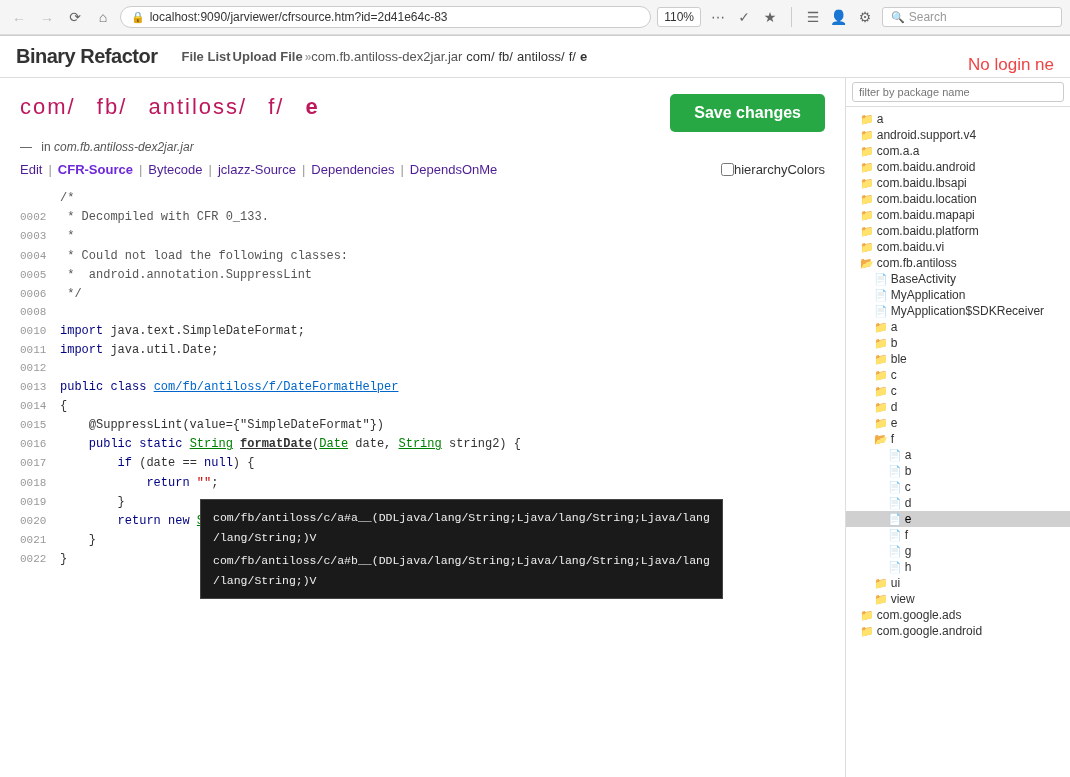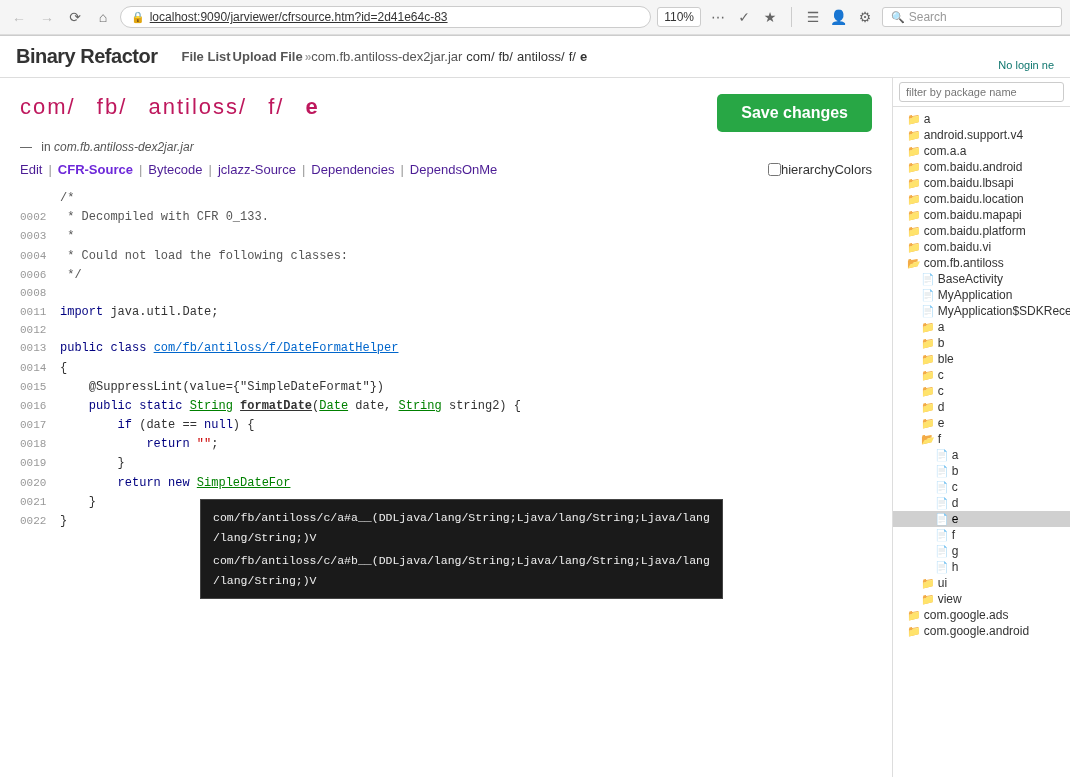--- a/index.html
+++ b/index.html
@@ -29,21 +29,21 @@
       flex: 1;
       display: flex; align-items: center;
       background: white;
       border: 1px solid #ccc;
       border-radius: 20px;
       padding: 3px 10px;
       font-size: 12px;
       color: #333;
     }
     .address-bar .lock-icon { color: #666; margin-right: 5px; font-size: 11px; }
-    .address-text { flex: 1; text-decoration: underline; }
+    .address-text { flex: 1; }
     .zoom-indicator {
       background: white;
       border: 1px solid #ccc;
       border-radius: 3px;
       padding: 2px 6px;
       font-size: 12px;
       color: #333;
     }
     .browser-actions {
       display: flex; gap: 4px; align-items: center;
@@ -106,22 +106,22 @@
     .breadcrumb-path {
       display: flex;
       align-items: center;
       gap: 4px;
       font-size: 13px;
       color: #555;
     }
     .breadcrumb-path span { color: #333; }
     .no-login {
       margin-left: auto;
-      font-size: 11px;
-      color: #0f766e;
+      font-size: 17px;
+      color: #ef4444;
       margin-top: 16px;
     }
 
     
     .main-content {
       display: flex;
       flex: 1;
       overflow: hidden;
     }
 
@@ -232,21 +232,21 @@
       min-width: 480px;
       border: 1px solid #444;
     }
     .autocomplete-item {
       padding: 2px 12px;
       cursor: pointer;
     }
 
     
     .right-sidebar {
-      width: 178px;
+      width: 225px;
       border-left: 1px solid #ddd;
       background: white;
       overflow-y: auto;
       font-size: 12px;
     }
     .sidebar-filter {
       padding: 4px 6px;
       border-bottom: 1px solid #ddd;
     }
     .sidebar-filter input {
@@ -378,26 +378,34 @@
         </div>
         <div class="code-line">
           <span class="line-num">0003</span>
           <span class="line-content comment"> *</span>
         </div>
         <div class="code-line">
           <span class="line-num">0004</span>
           <span class="line-content comment"> * Could not load the following classes:</span>
         </div>
         <div class="code-line">
+          <span class="line-num">0005</span>
+          <span class="line-content comment"> *  android.annotation.SuppressLint</span>
+        </div>
+        <div class="code-line">
           <span class="line-num">0006</span>
           <span class="line-content comment"> */</span>
         </div>
         <div class="code-line">
           <span class="line-num">0008</span>
           <span class="line-content"></span>
+        </div>
+        <div class="code-line">
+          <span class="line-num">0010</span>
+          <span class="line-content"><span class="kw">import</span> java.text.SimpleDateFormat;</span>
         </div>
         <div class="code-line">
           <span class="line-num">0011</span>
           <span class="line-content"><span class="kw">import</span> java.util.Date;</span>
         </div>
         <div class="code-line">
           <span class="line-num">0012</span>
           <span class="line-content"></span>
         </div>
         <div class="code-line">

